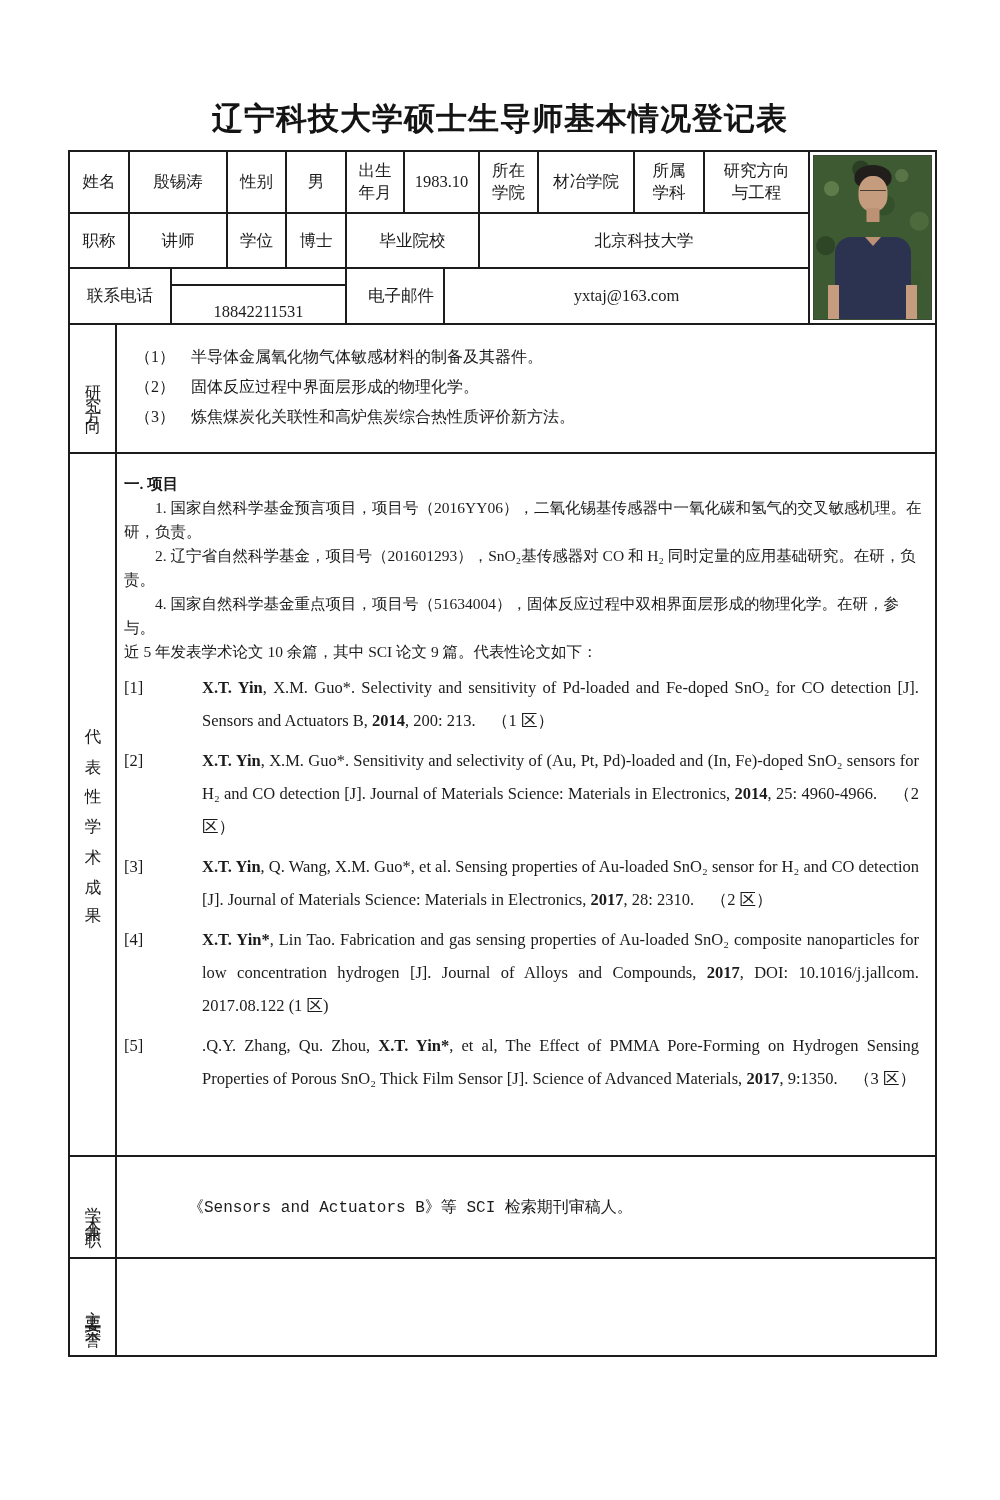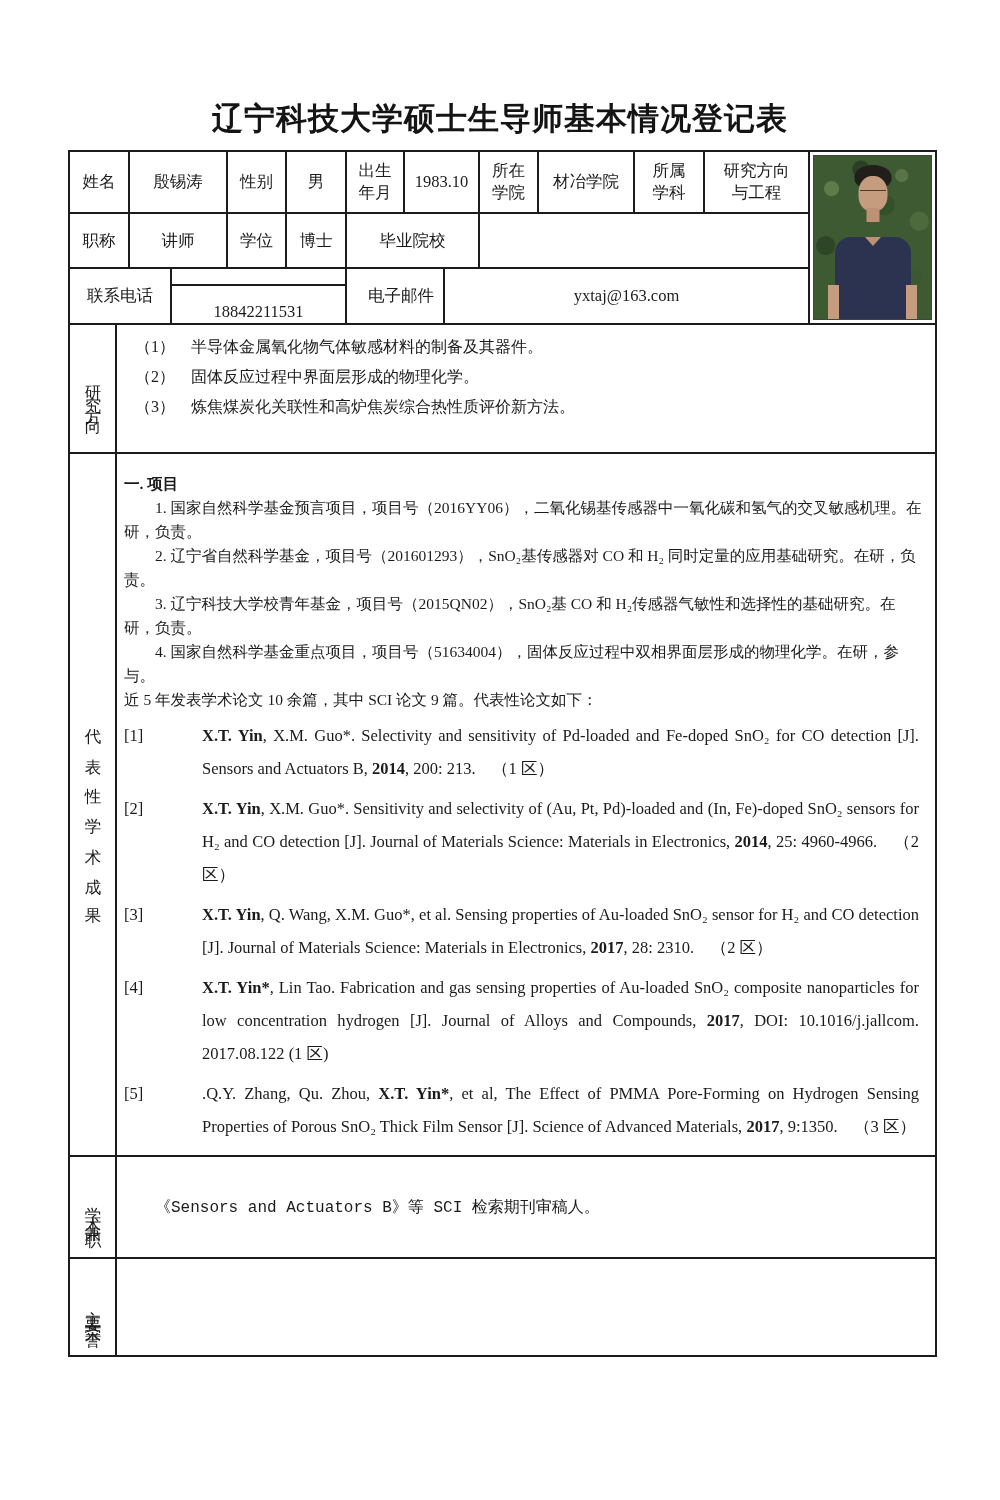--- a/index.html
+++ b/index.html
@@ -24,34 +24,34 @@
     display:flex; align-items:center; justify-content:center;
     font-size:16.5px;
   }
   .v4a { letter-spacing:11px; text-indent:11px; }
   .v7  { letter-spacing:30px; text-indent:30px; }
   .v4b { letter-spacing:9px;  text-indent:9px; }
   .v4c { letter-spacing:7px;  text-indent:7px; }
   .left-align { justify-content:flex-start; }
   
   .research-content { align-items:flex-start; justify-content:flex-start; }
-  .research-inner { padding:7px 10px 0 18px; font-size:16px; line-height:30px; }
+  .research-inner { padding:17px 10px 0 18px; font-size:16px; line-height:30px; }
   
   .ach-content { align-items:flex-start; justify-content:flex-start; }
   .ach-inner { padding:18px 12px 0 7px; width:100%; font-size:15.5px; line-height:24px; }
   .sec-head { font-weight:bold; }
   .proj { text-indent:2em; }
   .papers { margin-top:2px; }
   .paper { display:flex; margin-top:7px; font-size:16.5px; line-height:33px; }
   .paper .ref { flex:none; width:38px; }
   .paper .ptext { flex:1; text-align:justify; padding-right:4px;margin-left:40px; }
   .paper .ptext b { font-weight:bold; }
   
   .affil-inner { padding-left:38px; font-size:16px;
-    font-family:"Liberation Mono","DejaVu Sans Mono","Liberation Serif",serif; }
+    font-family:"Liberation Mono","DejaVu Sans Mono","Liberation Serif",serif;margin-left:33px; }
   
   .photo-cell { padding:3px; }
   .photo {
     position:relative; width:100%; height:100%; border:1px solid #3c4a36; overflow:hidden;
     background:
       radial-gradient(circle at 15% 20%, #5d7c49 0 7px, rgba(0,0,0,0) 8px),
       radial-gradient(circle at 75% 12%, #597547 0 6px, rgba(0,0,0,0) 7px),
       radial-gradient(circle at 40% 8%,  #2a3f24 0 8px, rgba(0,0,0,0) 9px),
       radial-gradient(circle at 90% 40%, #4c6a3c 0 9px, rgba(0,0,0,0) 10px),
       radial-gradient(circle at 10% 55%, #2e4526 0 9px, rgba(0,0,0,0) 10px),
@@ -113,20 +113,21 @@
         <div class="arm l"></div>
         <div class="arm r"></div>
       </div>
     </div>
 
     <div class="c" style="left:0;top:62px;width:62px;height:57px">职称</div>
     <div class="c" style="left:60px;top:62px;width:100px;height:57px">讲师</div>
     <div class="c" style="left:158px;top:62px;width:61px;height:57px">学位</div>
     <div class="c" style="left:217px;top:62px;width:62px;height:57px">博士</div>
     <div class="c" style="left:277px;top:62px;width:135px;height:57px">毕业院校</div>
+    <div class="c" style="left:410px;top:62px;width:332px;height:57px">北京科技大学</div>
 
     <div class="c" style="left:0;top:117px;width:104px;height:58px">联系电话</div>
     <div class="c" style="left:102px;top:134px;width:177px;height:56px">18842211531</div>
     <div class="c" style="left:277px;top:117px;width:112px;height:58px">电子邮件</div>
     <div class="c" style="left:375px;top:117px;width:367px;height:58px">yxtaj@163.com</div>
 
     <div class="c vlab v4a" style="left:0;top:173px;width:49px;height:131px">研究方向</div>
     <div class="c research-content" style="left:47px;top:173px;width:822px;height:131px">
       <div class="research-inner">
         <div>（1）　半导体金属氧化物气体敏感材料的制备及其器件。</div>
@@ -134,21 +135,20 @@
         <div>（3）　炼焦煤炭化关联性和高炉焦炭综合热性质评价新方法。</div>
       </div>
     </div>
 
     <div class="c vlab v7" style="left:0;top:302px;width:49px;height:705px">代表性学术成果</div>
     <div class="c ach-content" style="left:47px;top:302px;width:822px;height:705px">
       <div class="ach-inner">
         <div class="sec-head">一. 项目</div>
         <p class="proj">1. 国家自然科学基金预言项目，项目号（2016YY06），二氧化锡基传感器中一氧化碳和氢气的交叉敏感机理。在研，负责。</p>
         <p class="proj">2. 辽宁省自然科学基金，项目号（201601293），SnO₂基传感器对 CO 和 H₂ 同时定量的应用基础研究。在研，负责。</p>
-        <p class="proj">3. 辽宁科技大学校青年基金，项目号（2015QN02），SnO₂基 CO 和 H₂传感器气敏性和选择性的基础研究。在研，负责。</p>
         <p class="proj">4. 国家自然科学基金重点项目，项目号（51634004），固体反应过程中双相界面层形成的物理化学。在研，参与。</p>
         <div>近 5 年发表学术论文 10 余篇，其中 SCI 论文 9 篇。代表性论文如下：</div>
         <div class="papers" id="papers-list">
             <div class="paper">
               <span class="ref">[1]</span>
               <span class="ptext"><b>X.T. Yin</b><span>, X.M. Guo*. Selectivity and sensitivity of Pd-loaded and Fe-doped SnO₂ for CO detection [J]. Sensors and Actuators B, </span><b>2014</b><span>, 200: 213.　（1 区）</span></span>
             </div>
             <div class="paper">
               <span class="ref">[2]</span>
               <span class="ptext"><b>X.T. Yin</b><span>, X.M. Guo*. Sensitivity and selectivity of (Au, Pt, Pd)-loaded and (In, Fe)-doped SnO₂ sensors for H₂ and CO detection [J]. Journal of Materials Science: Materials in Electronics, </span><b>2014</b><span>, 25: 4960-4966.　（2 区）</span></span>

